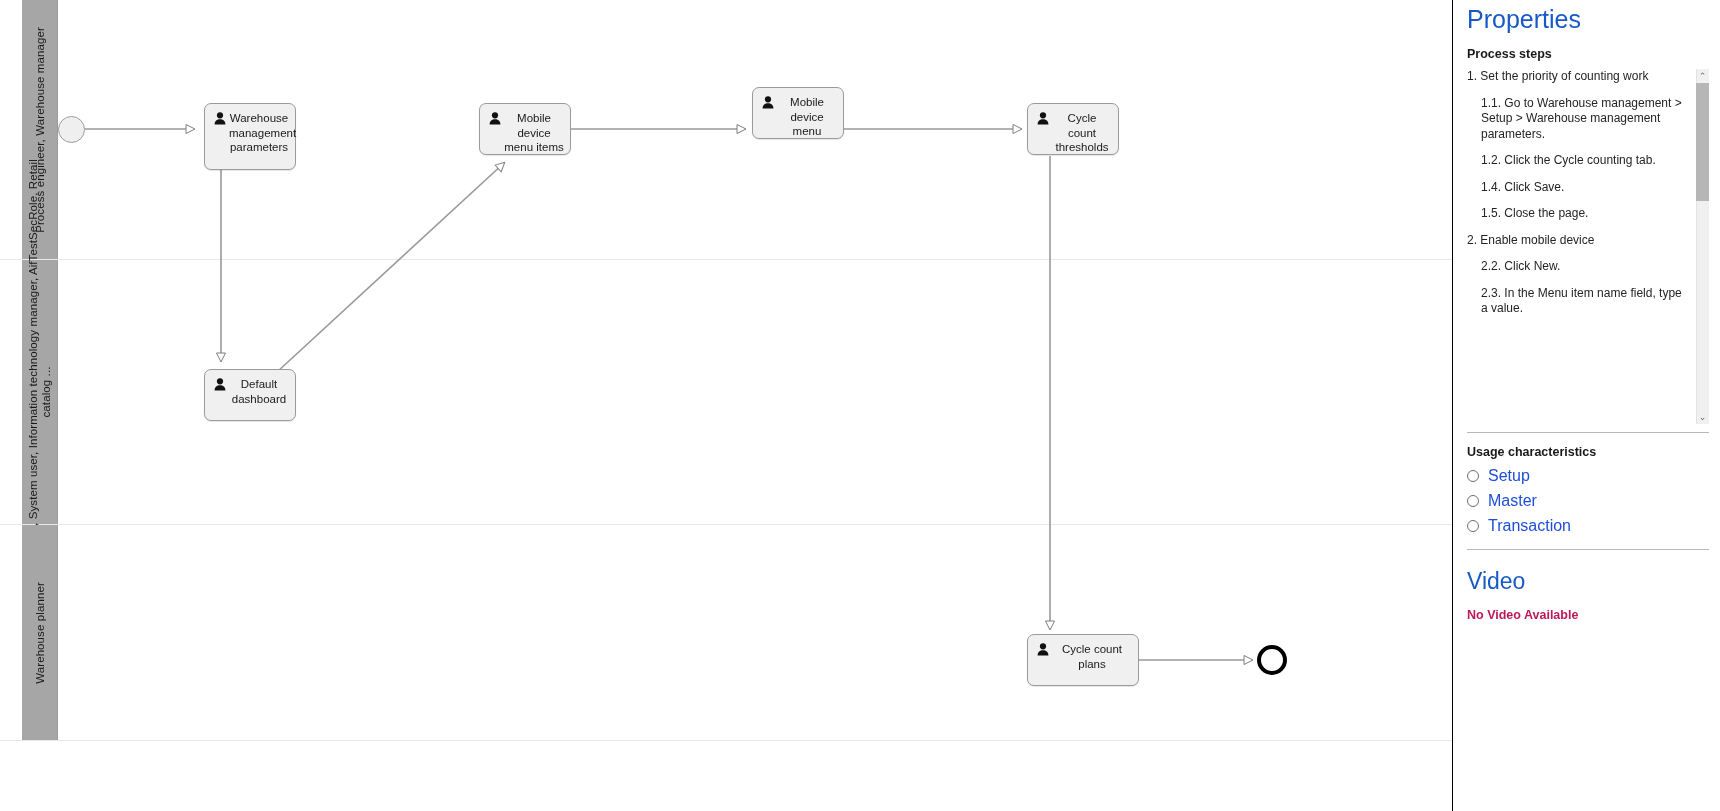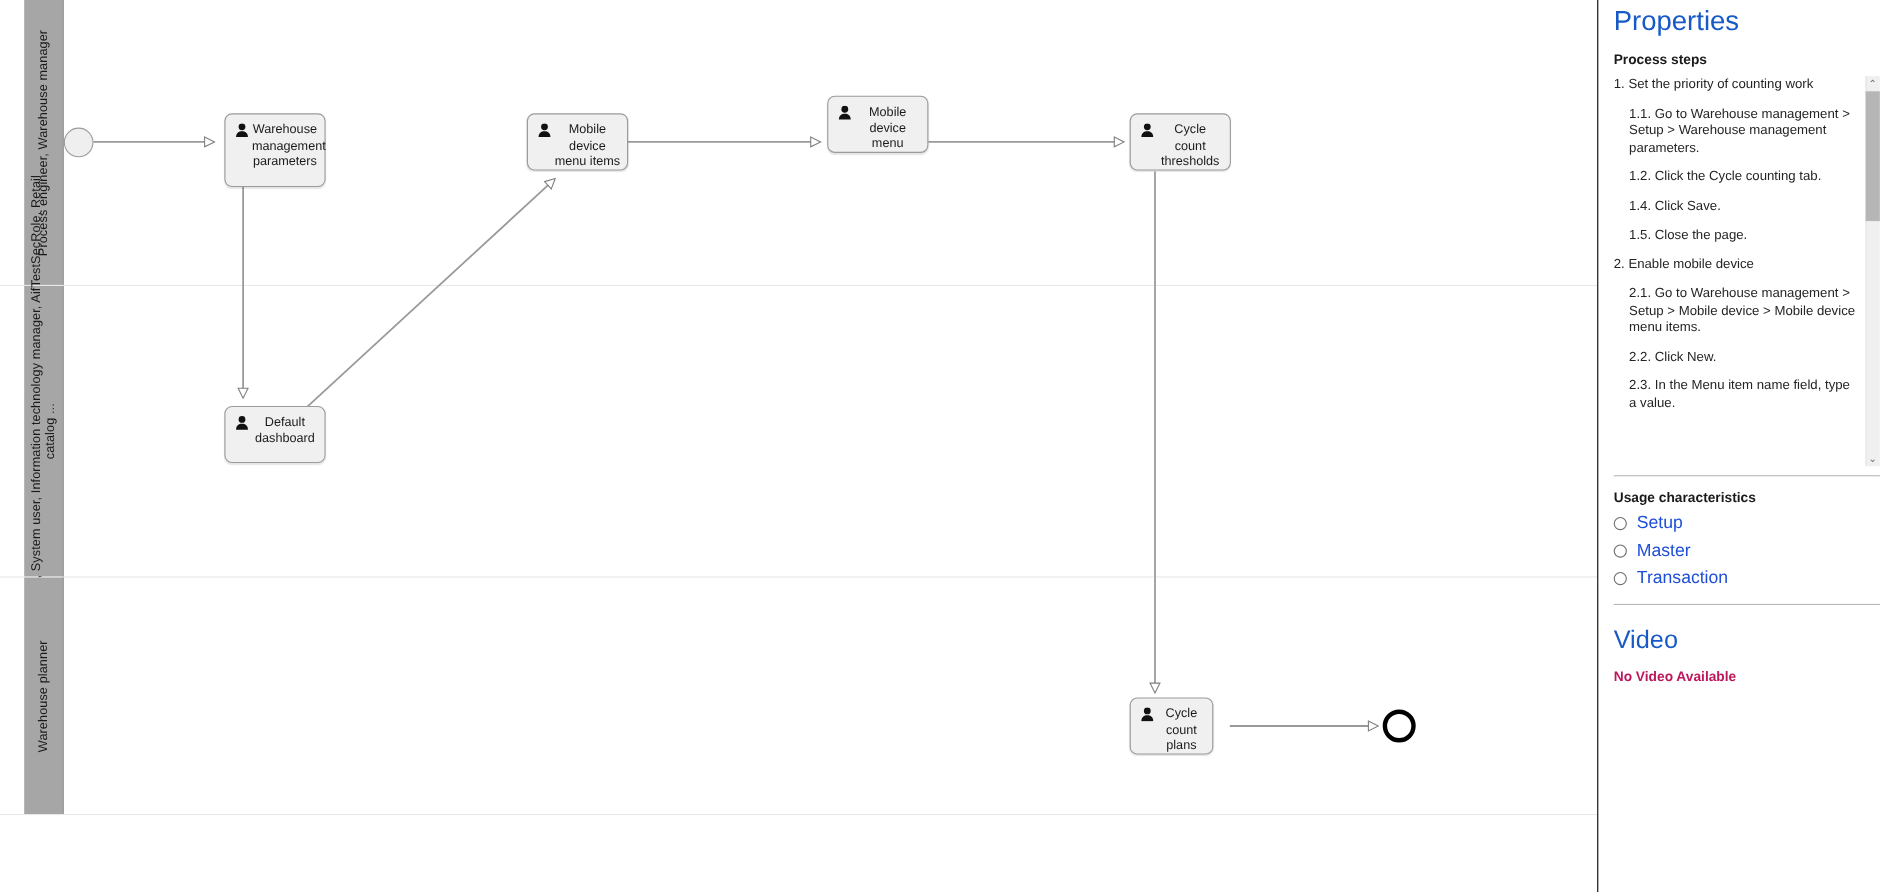--- a/index.html
+++ b/index.html
@@ -308,21 +308,21 @@
     </div>
 
     <div class="node" style="left:204px; top:369px; width:92px; height:52px;">
       <svg class="node-icon" viewBox="0 0 12 13">
         <circle cx="6" cy="3.3" r="3.1" fill="#111111"></circle>
         <path d="M0.6,12.6 C0.6,8.9 3,7.3 6,7.3 C9,7.3 11.4,8.9 11.4,12.6 Z" fill="#111111"></path>
       </svg>
       <div class="node-label">Default dashboard</div>
     </div>
 
-    <div class="node" style="left:1027px; top:634px; width:76px; height:52px;">
+    <div class="node" style="left:1027px; top:634px; width:112px; height:52px;">
       <svg class="node-icon" viewBox="0 0 12 13">
         <circle cx="6" cy="3.3" r="3.1" fill="#111111"></circle>
         <path d="M0.6,12.6 C0.6,8.9 3,7.3 6,7.3 C9,7.3 11.4,8.9 11.4,12.6 Z" fill="#111111"></path>
       </svg>
       <div class="node-label">Cycle count plans</div>
     </div>
 
     <div class="end-event" style="left:1257px; top:645px;"></div>
 
   </div>
@@ -335,21 +335,20 @@
       <div class="section-head">Process steps</div>
 
       <div id="process-steps-scroll">
         <div id="steps-container">
             <div class="step lvl1">1. Set the priority of counting work</div>
             <div class="step lvl2">1.1. Go to Warehouse management &gt; Setup &gt; Warehouse management parameters.</div>
             <div class="step lvl2">1.2. Click the Cycle counting tab.</div>
             <div class="step lvl2">1.4. Click Save.</div>
             <div class="step lvl2">1.5. Close the page.</div>
             <div class="step lvl1">2. Enable mobile device</div>
-            <div class="step lvl2">2.1. Go to Warehouse management &gt; Setup &gt; Mobile device &gt; Mobile device menu items.</div>
             <div class="step lvl2">2.2. Click New.</div>
             <div class="step lvl2">2.3. In the Menu item name field, type a value.</div>
           </div>
 
         <div class="scrollbar-track">
           <div class="scroll-arrow up">⌃</div>
           <div class="scrollbar-thumb" style="top:14px;"></div>
           <div class="scroll-arrow down">⌄</div>
         </div>
       </div>

